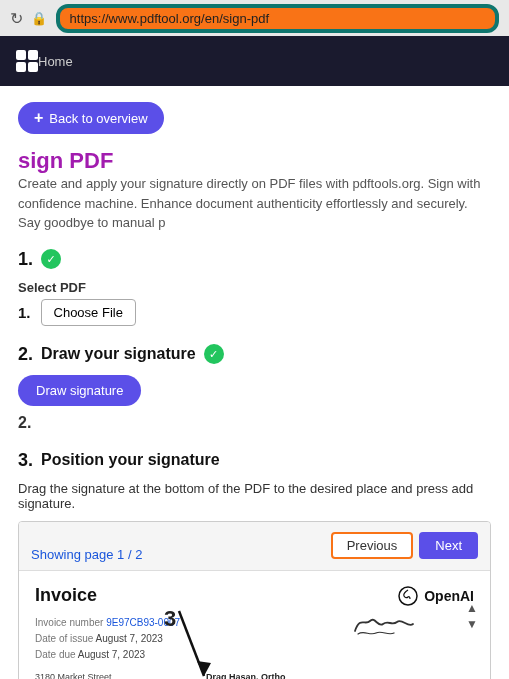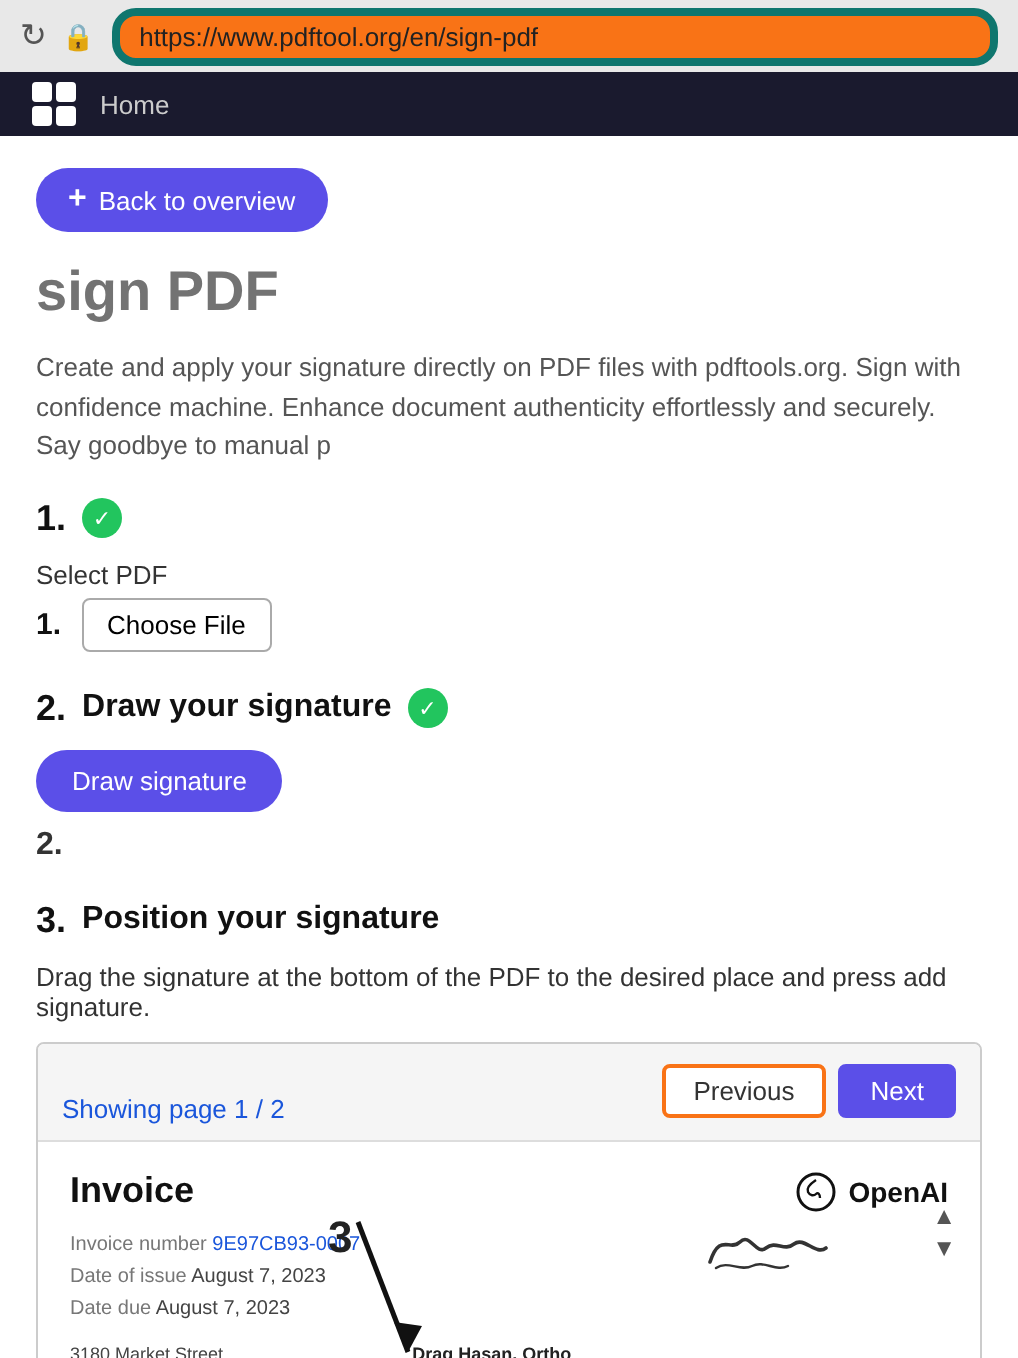--- a/index.html
+++ b/index.html
@@ -37,22 +37,21 @@
       font-size: 13px;
       color: #222;
     }
 
     
     .top-nav {
       background: #1a1a2e;
       padding: 8px 16px;
       display: flex;
       align-items: center;
-      gap: 12px;
-      height: 32px;
+      height: 50px;
     }
     .top-nav .logo {
       width: 22px;
       height: 22px;
     }
     .top-nav .home-link {
       color: #ccc;
       font-size: 13px;
       text-decoration: none;
     }
@@ -76,24 +75,24 @@
       cursor: pointer;
       margin-bottom: 14px;
     }
     .back-btn .plus-icon {
       font-size: 16px;
       font-weight: bold;
     }
 
     
     .page-title {
-      font-size: 28px;
-      font-weight: bold;
-      color: #737373;
-      margin-bottom: 12px;
+      font-size: 22px;
+      font-weight: bold;
+      color: #a21caf;
+      margin-bottom: 0;
     }
 
     
     .description {
       font-size: 13px;
       color: #555;
       line-height: 1.5;
       margin-bottom: 16px;
       overflow: hidden;
     }
@@ -127,21 +126,21 @@
       font-size: 11px;
     }
 
     
     .step1-section {
       margin-bottom: 18px;
     }
     .select-pdf-label {
       font-size: 13px;
       color: #333;
-      font-weight: 400;
+      font-weight: 700;
       margin-bottom: 4px;
     }
     .select-pdf-row {
       display: flex;
       align-items: center;
       gap: 10px;
       margin-bottom: 6px;
     }
     .step-num-inline {
       font-size: 15px;

